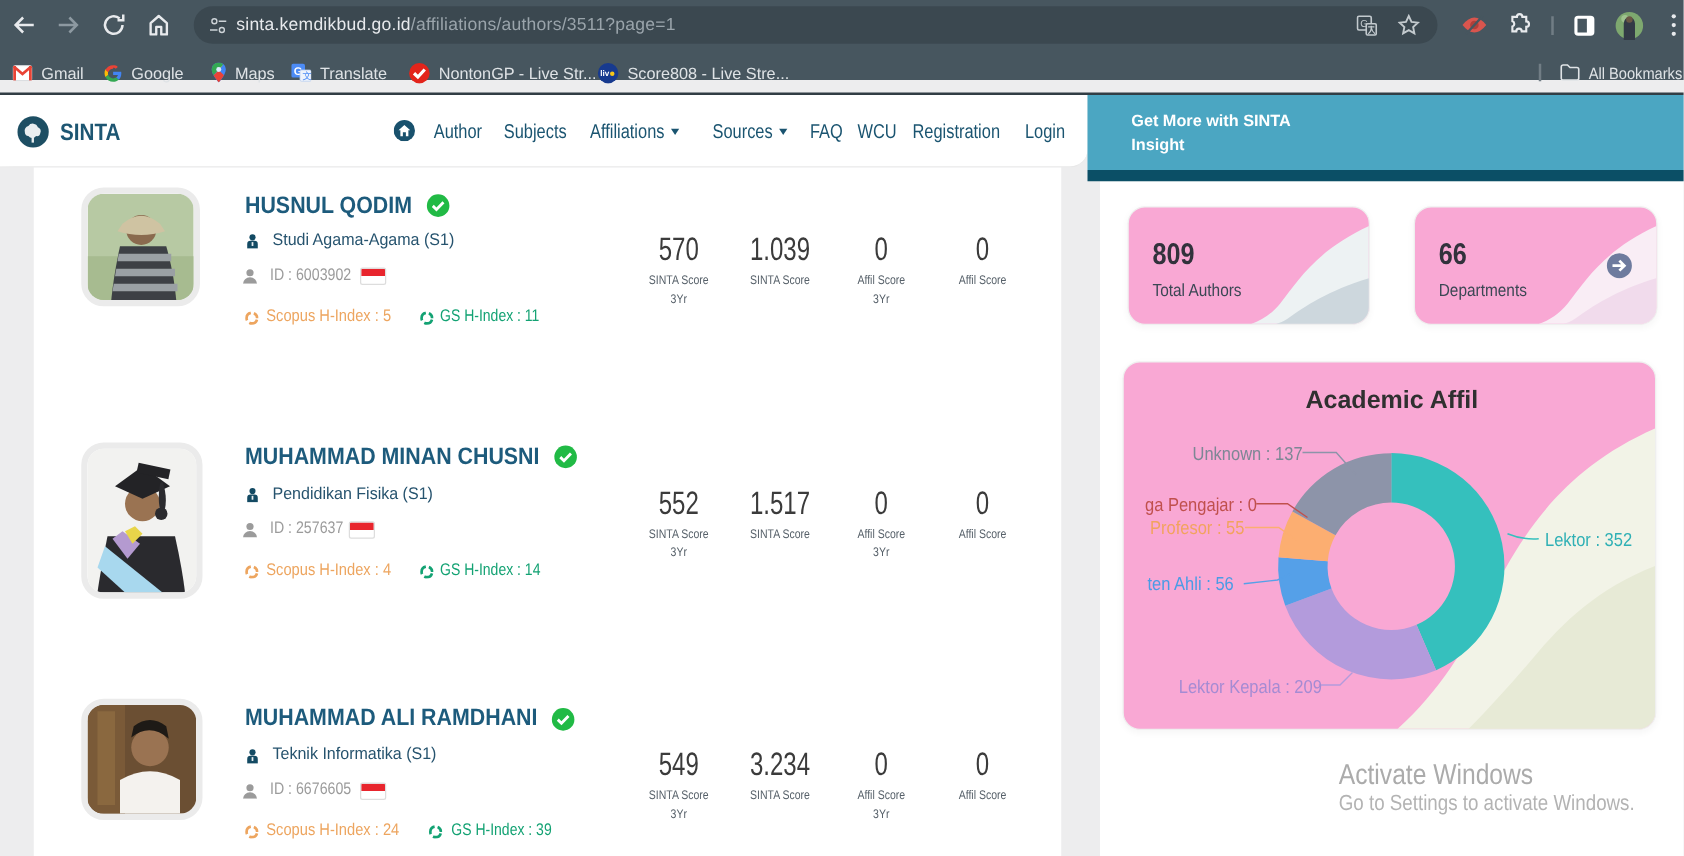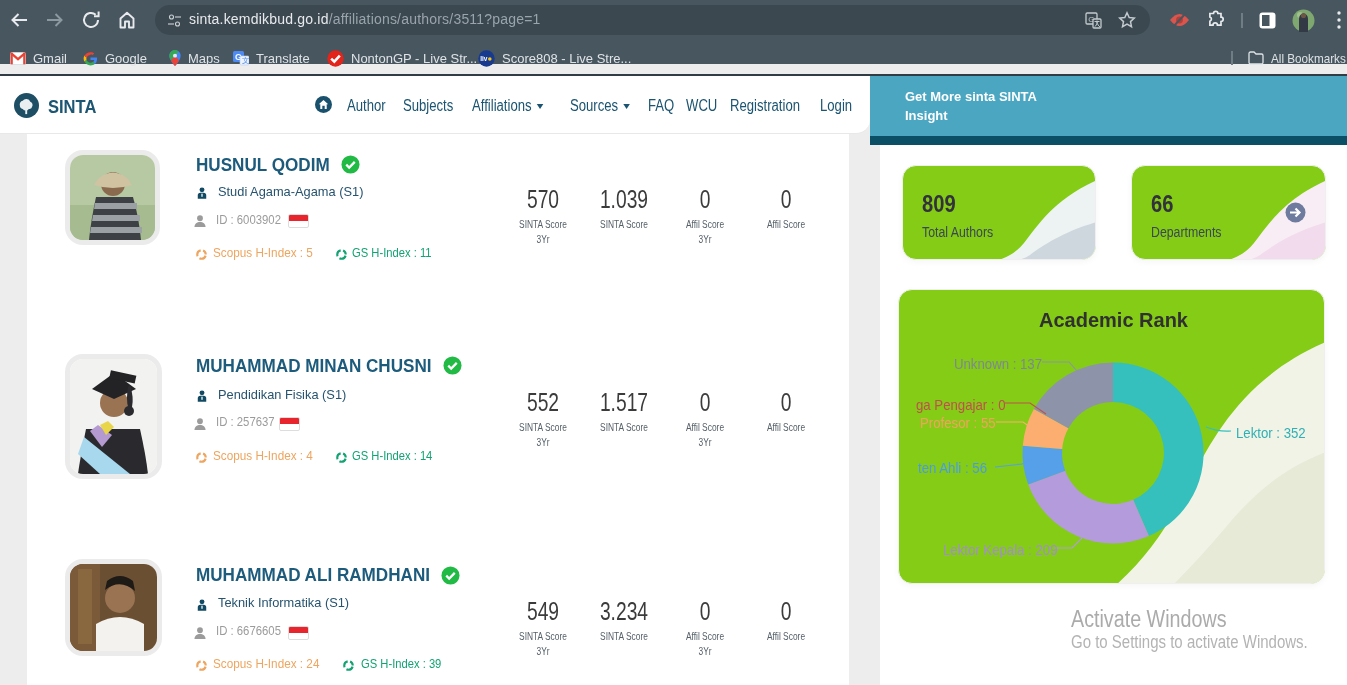--- a/index.html
+++ b/index.html
@@ -42,21 +42,21 @@
   .rowtxt { position:absolute; white-space:nowrap; transform-origin:0 50%; }
   .dept-t { font-size:13.5px; color:#26536e; transform:scaleX(0.95); }
   .id-t { font-size:13.5px; color:#9b9b9b; transform:scaleX(0.84); }
   .sco-t { font-size:13.5px; color:#eda55f; transform:scaleX(0.87); }
   .gs-t { font-size:13.5px; color:#13a273; transform:scaleX(0.83); }
   .flag { position:absolute; width:21px; height:14px; border:1px solid #ddd; border-radius:2px;
           background:linear-gradient(#e8252d 50%, #ffffff 50%); }
   .statnum { position:absolute; width:120px; text-align:center; font-size:26px; color:#3b3b3b; transform:scaleX(0.74); }
   .statlab { position:absolute; width:120px; text-align:center; font-size:10px; color:#566069; line-height:15.2px; transform:scaleX(0.84); }
 
-  .scard { position:absolute; background:#84cc16; border:1px solid #efefef; border-radius:14px; overflow:hidden;
+  .scard { position:absolute; background:#f9a8d4; border:1px solid #efefef; border-radius:14px; overflow:hidden;
            box-shadow:0 2px 6px rgba(0,0,0,0.04); }
   .cnum { position:absolute; left:19px; top:24px; font-size:24px; font-weight:bold; color:#32323c; transform:scaleX(0.84); transform-origin:0 0; }
   .clab { position:absolute; left:19px; top:58px; font-size:14px; color:#3b4754; transform:scaleX(0.88); transform-origin:0 0; white-space:nowrap; }
   .rtitle { position:absolute; left:2px; width:100%; text-align:center; top:19px; font-size:20px; font-weight:bold; color:#303030; }
   .dlabel { position:absolute; font-size:15px; transform:scaleX(0.88); transform-origin:0 0; white-space:nowrap; }
   .aw1 { position:absolute; left:1071px; top:606px; font-size:23px; color:#ababab; white-space:nowrap; transform:scaleX(0.857); transform-origin:0 0; }
   .aw2 { position:absolute; left:1071px; top:632px; font-size:17.5px; color:#b3b3b3; white-space:nowrap; transform:scaleX(0.857); transform-origin:0 0; }
 </style>
 </head>
 <body>
@@ -216,21 +216,21 @@
   <div class="navitem" style="left:403px">Subjects</div>
   <div class="navitem" style="left:472px">Affiliations<span class="caret"></span></div>
   <div class="navitem" style="left:570px">Sources<span class="caret"></span></div>
   <div class="navitem" style="left:648px">FAQ</div>
   <div class="navitem" style="left:686px">WCU</div>
   <div class="navitem" style="left:730px">Registration</div>
   <div class="navitem" style="left:820px">Login</div>
 </div>
 
 <div id="banner">
-  <div class="btxt">Get More sinta SINTA Insight</div>
+  <div class="btxt">Get More with SINTA Insight</div>
 </div>
 <div id="bstrip"></div>
 
 <div class="photo" style="top:150px;width:95px;height:95px">
   <svg width="85" height="85" viewBox="0 0 85 85">
     <rect width="85" height="85" fill="#b7c9a3"></rect>
     <rect y="50" width="85" height="35" fill="#a7bb90"></rect>
     <path d="M26 42 q-5 23 -7 43 h52 q-2-22-8-43 Z" fill="#3d4045"></path>
     <path d="M25 48 h42 v6 h-43 Z M23 60 h47 v6 h-48 Z M21 72 h51 v6 h-52 Z" fill="#9aa0a4"></path>
     <circle cx="43" cy="29" r="12" fill="#8a6a4e"></circle>
@@ -383,21 +383,21 @@
     <circle cx="10.5" cy="10.5" r="10" fill="#6e7b9e"></circle>
     <path d="M5 10.5 H14 M10.5 6.5 L14.5 10.5 L10.5 14.5" stroke="#fff" stroke-width="2.2" fill="none"></path>
   </svg>
 </div>
 
 <div class="scard" style="left:898px;top:289px;width:427px;height:295px">
   <svg class="abs" style="left:0;top:0" width="427" height="295" viewBox="0 0 427 295">
     <path d="M427 52 C350 85 317 140 292 190 C274 228 252 264 217 295 L427 295 Z" fill="#f2f3e7"></path>
     <path d="M427 162 C380 180 352 207 327 237 C310 257 292 277 274 295 L427 295 Z" fill="#e7ead6"></path>
   </svg>
-  <div class="rtitle">Academic Rank</div>
+  <div class="rtitle">Academic Affil</div>
 </div>
 <svg class="abs" style="left:898px;top:289px" width="449" height="396" viewBox="898 289 449 396">
   <path d="M1113.0 362.5 A90.5 90.5 0 0 1 1148.9 536.1 L1133.2 499.8 A51.0 51.0 0 0 0 1113.0 402.0 Z" fill="#35c0bd"></path>
   <path d="M1148.9 536.1 A90.5 90.5 0 0 1 1028.2 484.5 L1065.2 470.7 A51.0 51.0 0 0 0 1133.2 499.8 Z" fill="#b39bdc"></path>
   <path d="M1028.2 484.5 A90.5 90.5 0 0 1 1022.8 445.8 L1062.2 448.9 A51.0 51.0 0 0 0 1065.2 470.7 Z" fill="#55a0e8"></path>
   <path d="M1022.8 445.8 A90.5 90.5 0 0 1 1033.9 409.1 L1068.4 428.2 A51.0 51.0 0 0 0 1062.2 448.9 Z" fill="#fcae71"></path>
   <path d="M1033.9 409.1 A90.5 90.5 0 0 1 1113.0 362.5 L1113.0 402.0 A51.0 51.0 0 0 0 1068.4 428.2 Z" fill="#8d94a9"></path>
   <polyline points="1042,362 1069,362 1085,380" fill="none" stroke="#8d94a9" stroke-width="1.1"></polyline>
   <polyline points="1005,403 1030,403 1046,414" fill="none" stroke="#c0504d" stroke-width="1.1"></polyline>
   <polyline points="996,422 1023,422 1037,432" fill="none" stroke="#fcae71" stroke-width="1.1"></polyline>

